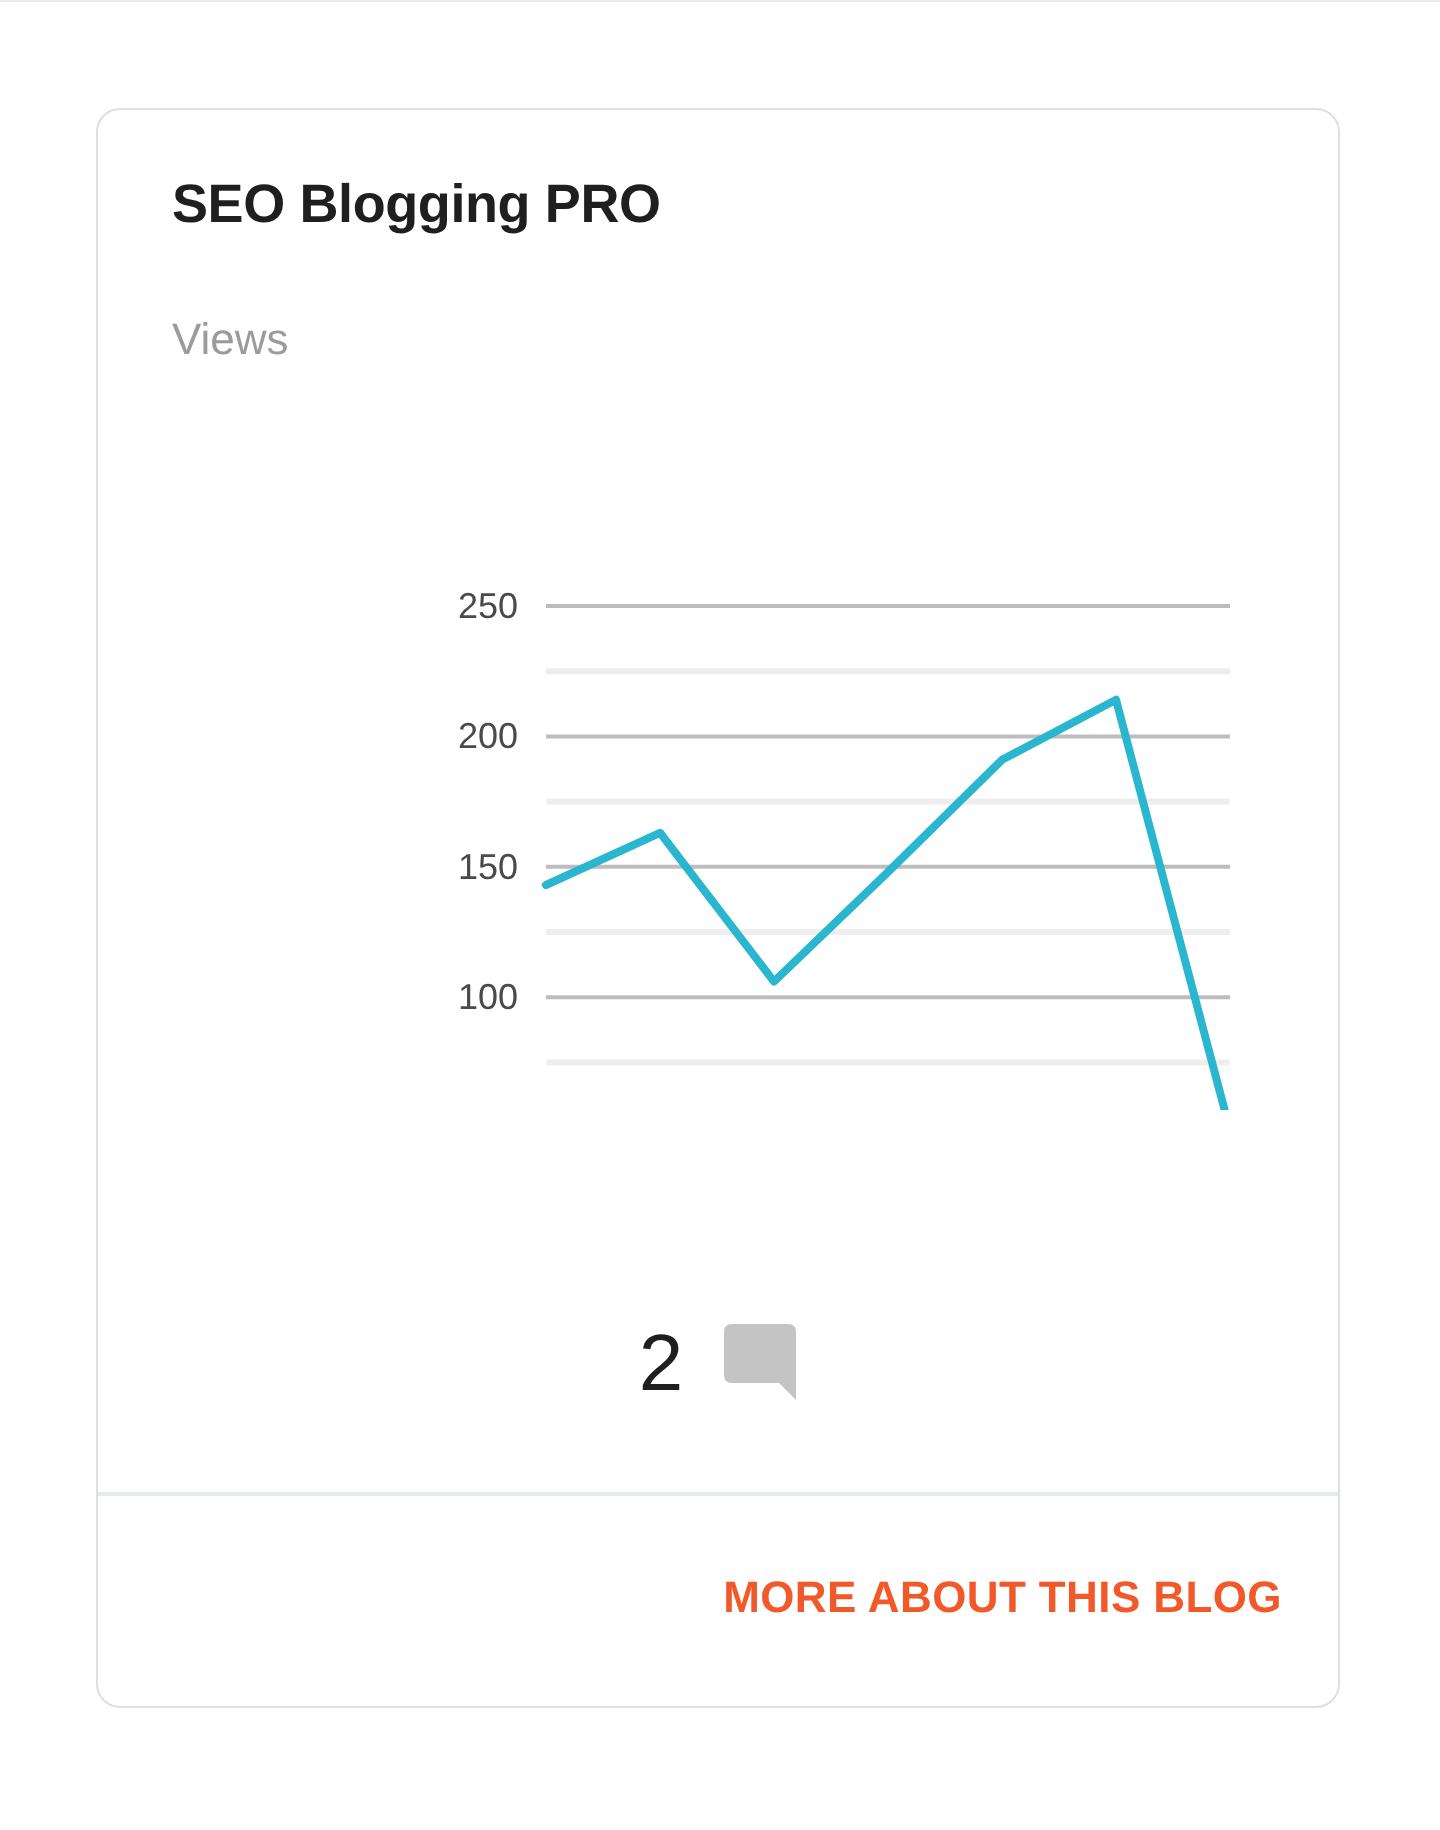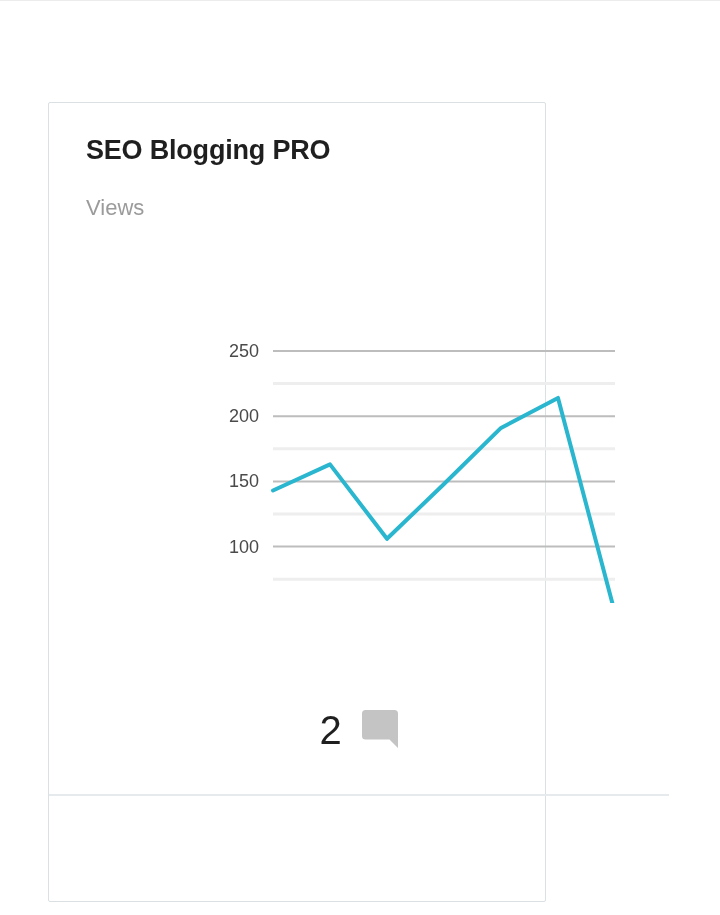--- a/index.html
+++ b/index.html
@@ -20,43 +20,42 @@
     width: 720px;
     height: 1px;
     background: #ececec;
   }
 
   
   .card {
     position: absolute;
     left: 48px;
     top: 54px;
-    width: 498px;
+    width: 622px;
     height: 800px;
     background: #ffffff;
     border: 1px solid #dbe0e3;
-    border-radius: 2px;
+    border-radius: 12px;
     box-sizing: border-box;
-    margin-top: 48px;
   }
 
   .card-title {
     position: absolute;
     left: 37px;
     top: 32px;
     font-size: 27px;
     font-weight: bold;
     color: #1f1f1f;
     letter-spacing: -0.2px;
     white-space: nowrap;
   }
   .card-subtitle {
     position: absolute;
     left: 37px;
-    top: 92px;
+    top: 102px;
     font-size: 22px;
     font-weight: normal;
     color: #9b9b9b;
     white-space: nowrap;
   }
 
   
   .chart-wrap {
     position: absolute;
     left: 0;
@@ -206,14 +205,17 @@
           <path d="M3 4.5 A3.5 3.5 0 0 1 6.5 1 L35.5 1 A3.5 3.5 0 0 1 39 4.5
                    L39 39 L30.5 30.5 L6.5 30.5 A3.5 3.5 0 0 1 3 27 Z" fill="#c4c4c4"></path>
         </svg>
       </span>
     </div>
 
   </div>
 
   <div class="footer-divider"></div>
 
+  <div class="footer">
+    <a class="more-link" href="#">More about this blog</a>
+  </div>
 
 </div>
 
 </body></html>

